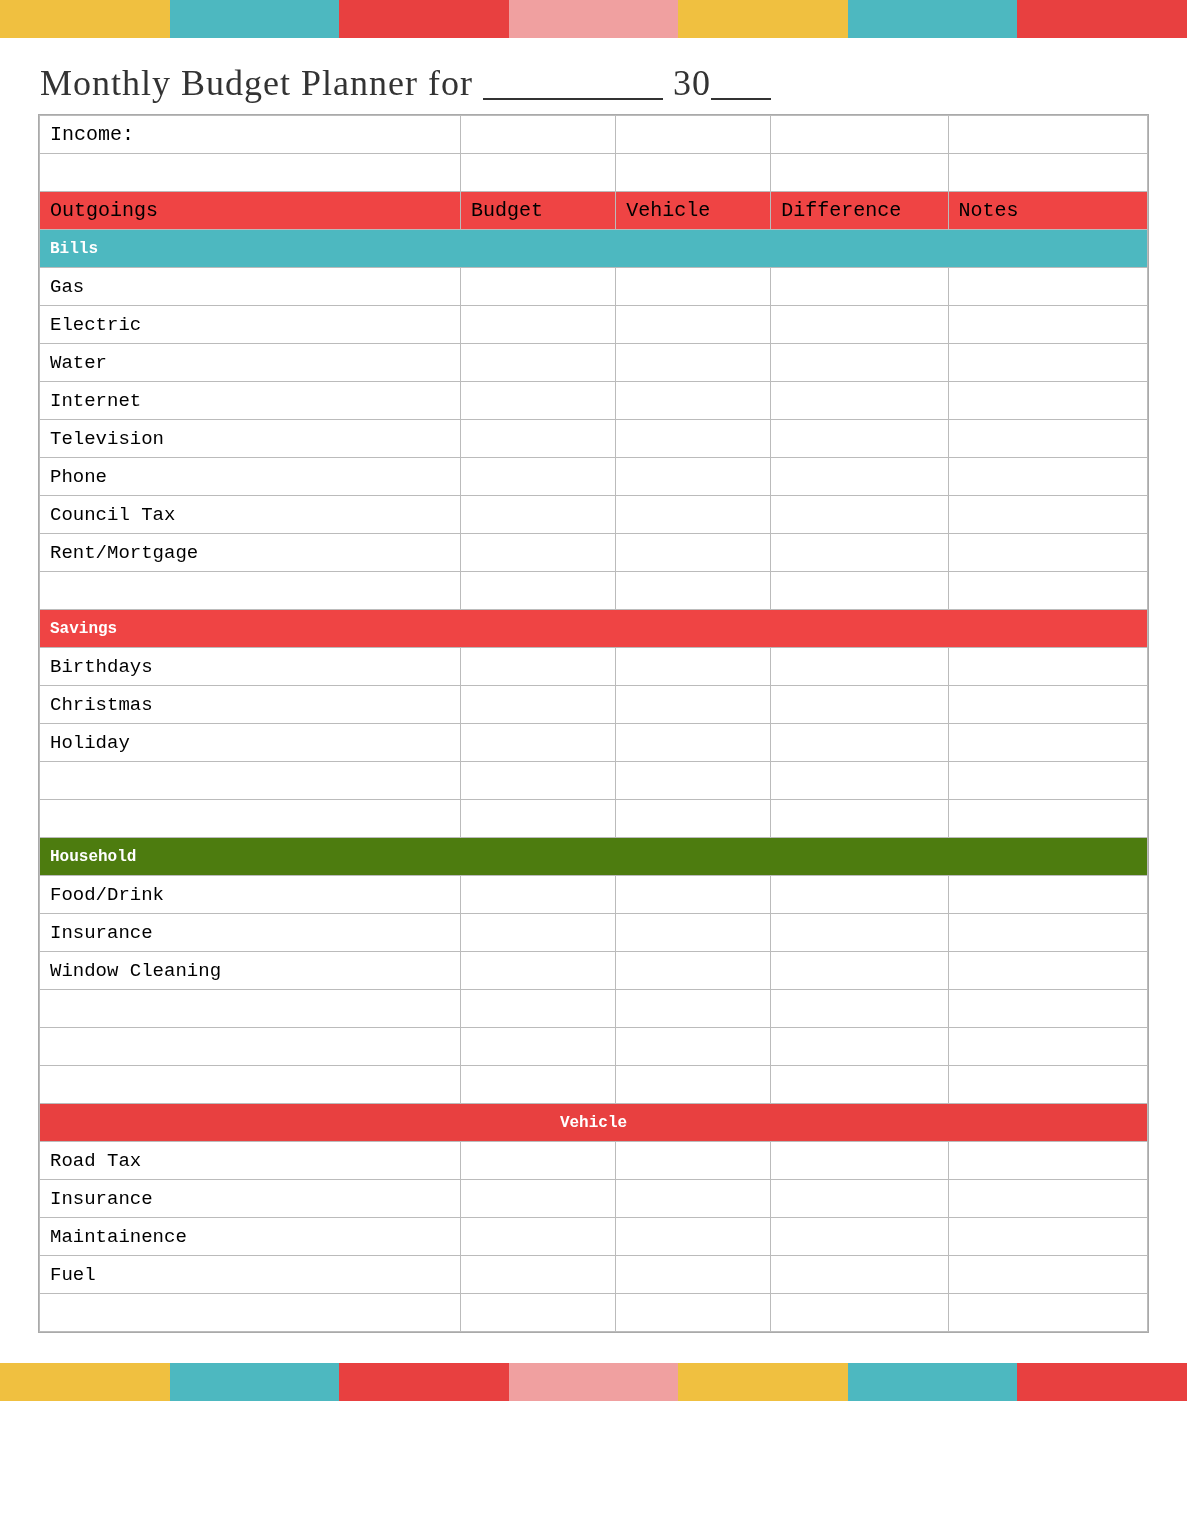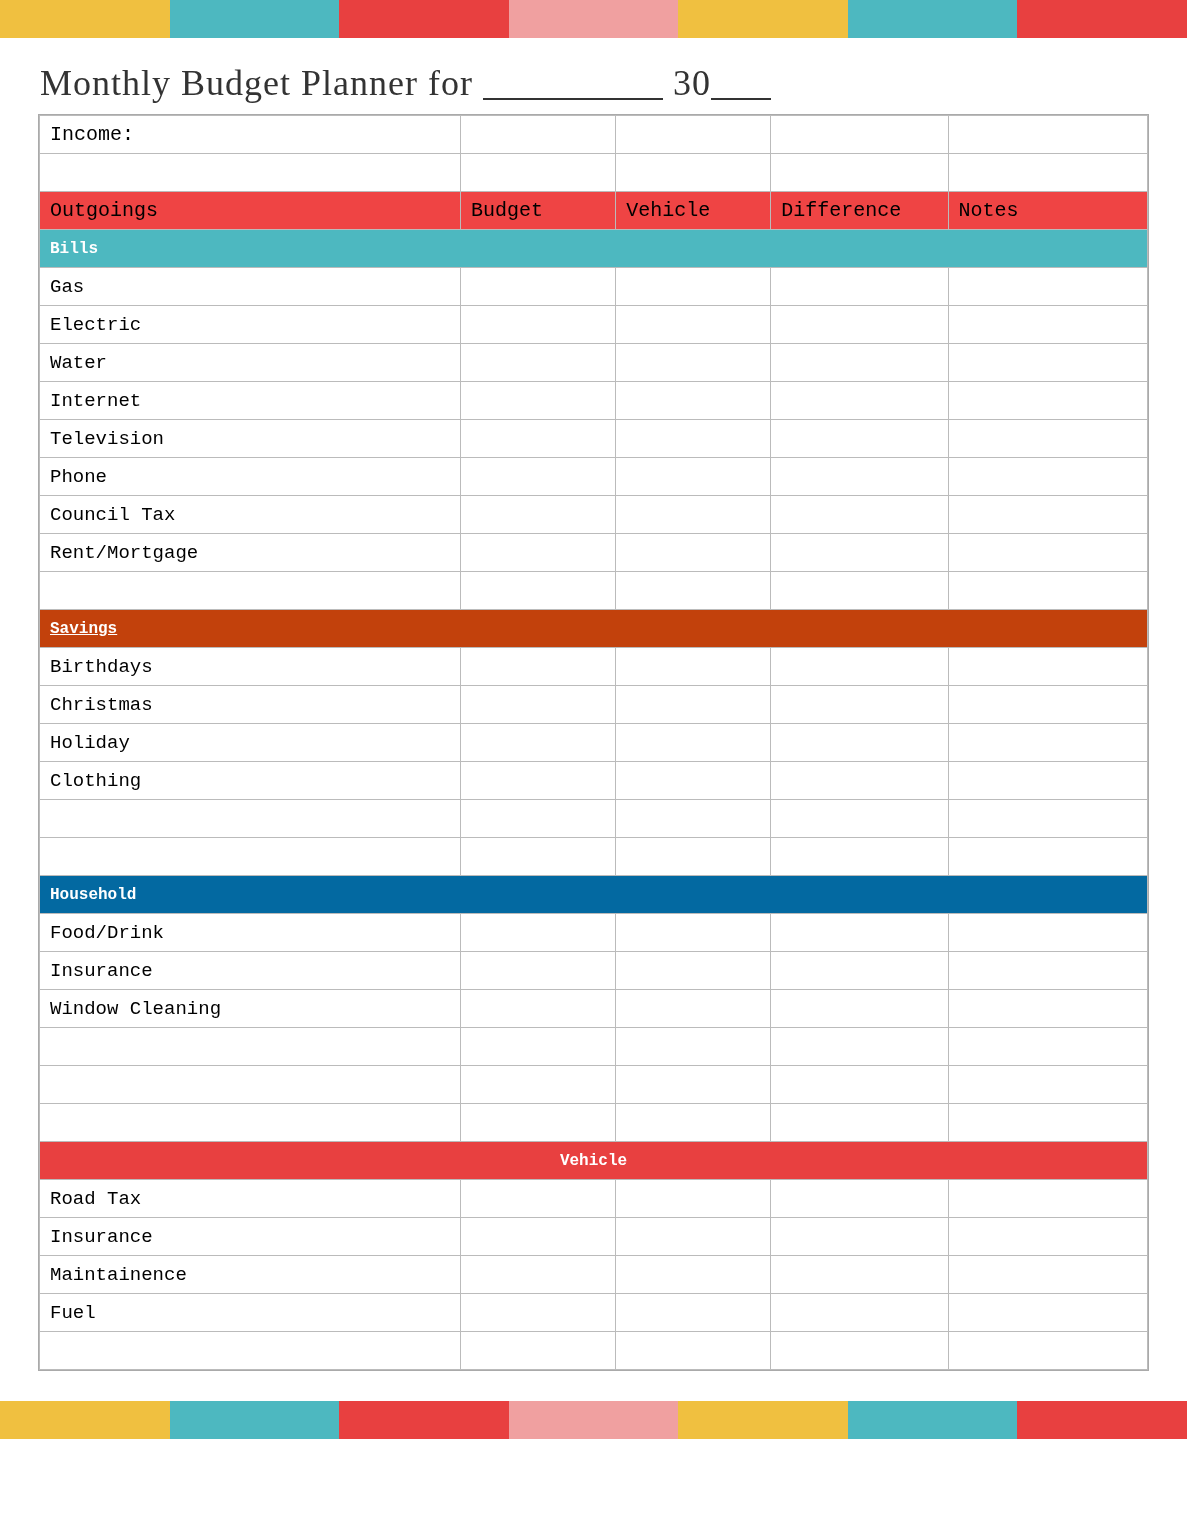--- a/index.html
+++ b/index.html
@@ -68,22 +68,22 @@
     .section-header td {
       font-family: 'Courier New', Courier, monospace;
       font-size: 16px;
       font-weight: bold;
       color: #fff;
       padding: 7px 10px;
       height: 38px;
     }
 
     .bills-header td { background: #4db8c0; }
-    .savings-header td { background: #c2410c; color: #fff; text-decoration: underline; }
-    .household-header td { background: #0369a1; }
+    .savings-header td { background: #ef4444; color: #fff; }
+    .household-header td { background: #4d7c0f; }
     .vehicle-header td { background: #e84040; text-align: center; }
 
     .data-row td {
       background: #fff;
       font-family: 'Courier New', Courier, monospace;
       font-size: 19px;
     }
 
     .empty-row td {
       background: #fff;
@@ -255,27 +255,20 @@
         <td></td>
         <td></td>
       </tr>
       <tr class="data-row">
         <td>Holiday</td>
         <td></td>
         <td></td>
         <td></td>
         <td></td>
       </tr>
-      <tr class="data-row">
-        <td>Clothing</td>
-        <td></td>
-        <td></td>
-        <td></td>
-        <td></td>
-      </tr>
       <tr class="empty-row">
         <td></td>
           <td></td>
           <td></td>
           <td></td>
           <td></td>
       </tr>
       <tr class="empty-row">
         <td></td>
           <td></td>

